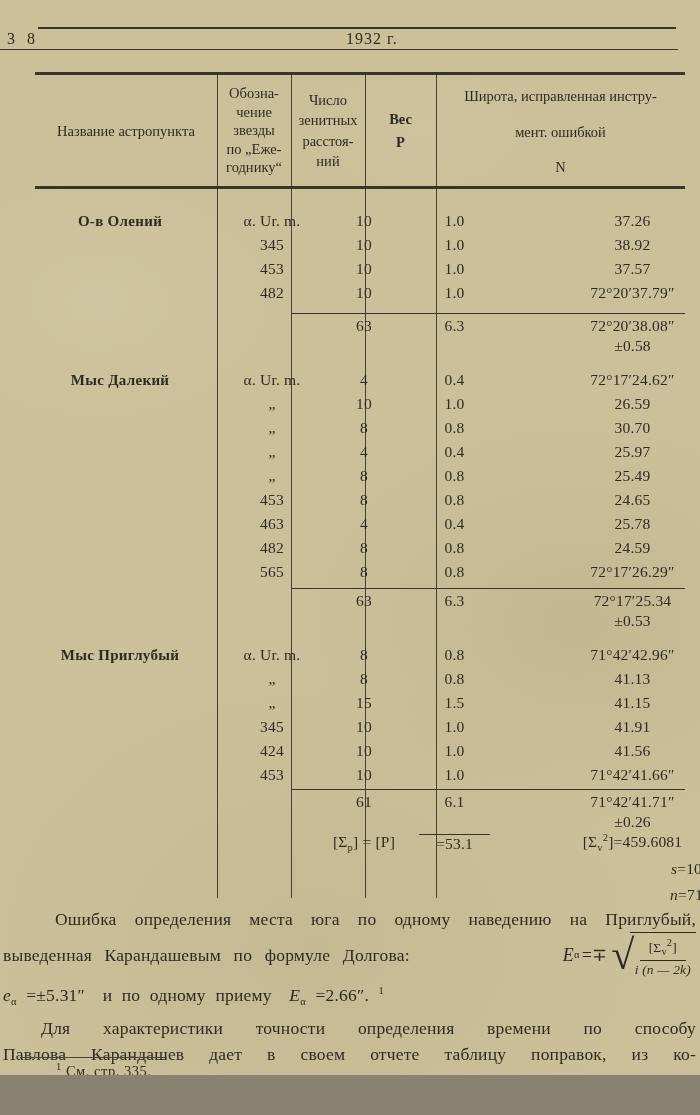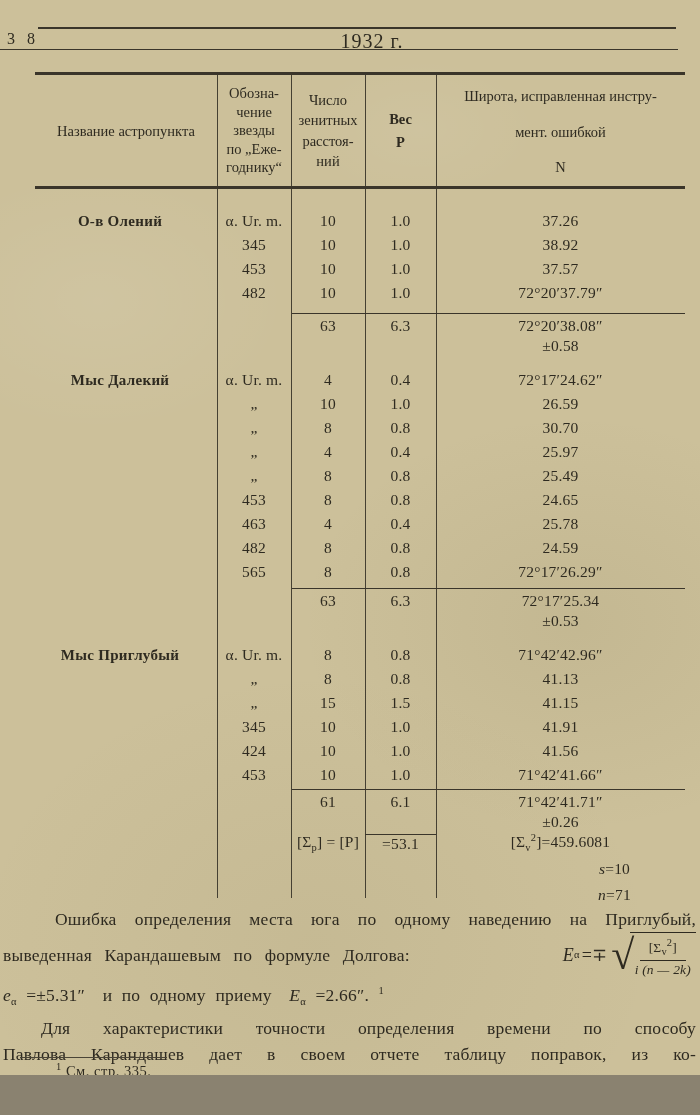--- a/index.html
+++ b/index.html
@@ -13,37 +13,37 @@
       radial-gradient(ellipse 200px 120px at 60% 12%, rgba(255,255,255,0.05), transparent 60%),
       #ccc09a;
     font-family:"Liberation Serif","DejaVu Serif",serif;
     color:#2e2a20;
   }
   .hline { position:absolute; background:#3a352a; }
   .vline { position:absolute; width:1.3px; background:#454032; }
 
   
   .pagenum { position:absolute; left:7px; top:30px; font-size:16px; letter-spacing:4px; }
-  .year    { position:absolute; left:0; top:30px; width:700px; text-align:center; font-size:20px; letter-spacing:1px;padding-left:44px; }
+  .year    { position:absolute; left:0; top:30px; width:700px; text-align:center; font-size:16px; letter-spacing:1px;padding-left:44px; }
 
   
   .thead {
     position:absolute; left:35px; top:75px; width:650px; height:111px;
     display:grid; grid-template-columns:182px 74px 74px 71px 249px;
     font-size:14.5px; line-height:18px;
   }
   .th { display:flex; flex-direction:column; align-items:center; justify-content:center; text-align:center; }
   .th-star  { line-height:18.5px; }
   .th-zen   { line-height:20.5px; }
   .th-wt    { gap:5px;font-weight:bold; }
   .th-lat   { justify-content:space-between; padding:12px 4px 10px; }
 
   
   .tbody { position:absolute; left:35px; top:189px; width:650px; height:709px; }
-  .trow { display:grid; grid-template-columns:182px 74px 74px 71px 249px; height:24px; align-items:center; }
+  .trow { display:grid; grid-template-columns:182px 74px 74px 71px 249px; height:24px; align-items:center;gap:18px; }
   .c  { text-align:center; font-size:15.5px; letter-spacing:0.2px; }
   .c1 { font-weight:bold; font-size:15px; letter-spacing:0.3px; padding-right:12px; }
   .sep { border-top:1.6px solid #3a352a; margin-left:257px; width:393px; }
   .srow  { height:23px; }
   .srow2 { height:17px; }
   .shift { }
   .shift2 { padding-left:108px; }
   .trow-tot { height:26px; }
   .tot-w { border-top:1.3px solid #3a352a; height:100%; display:flex; align-items:center; justify-content:center; }
   sub { font-size:10.5px; }

